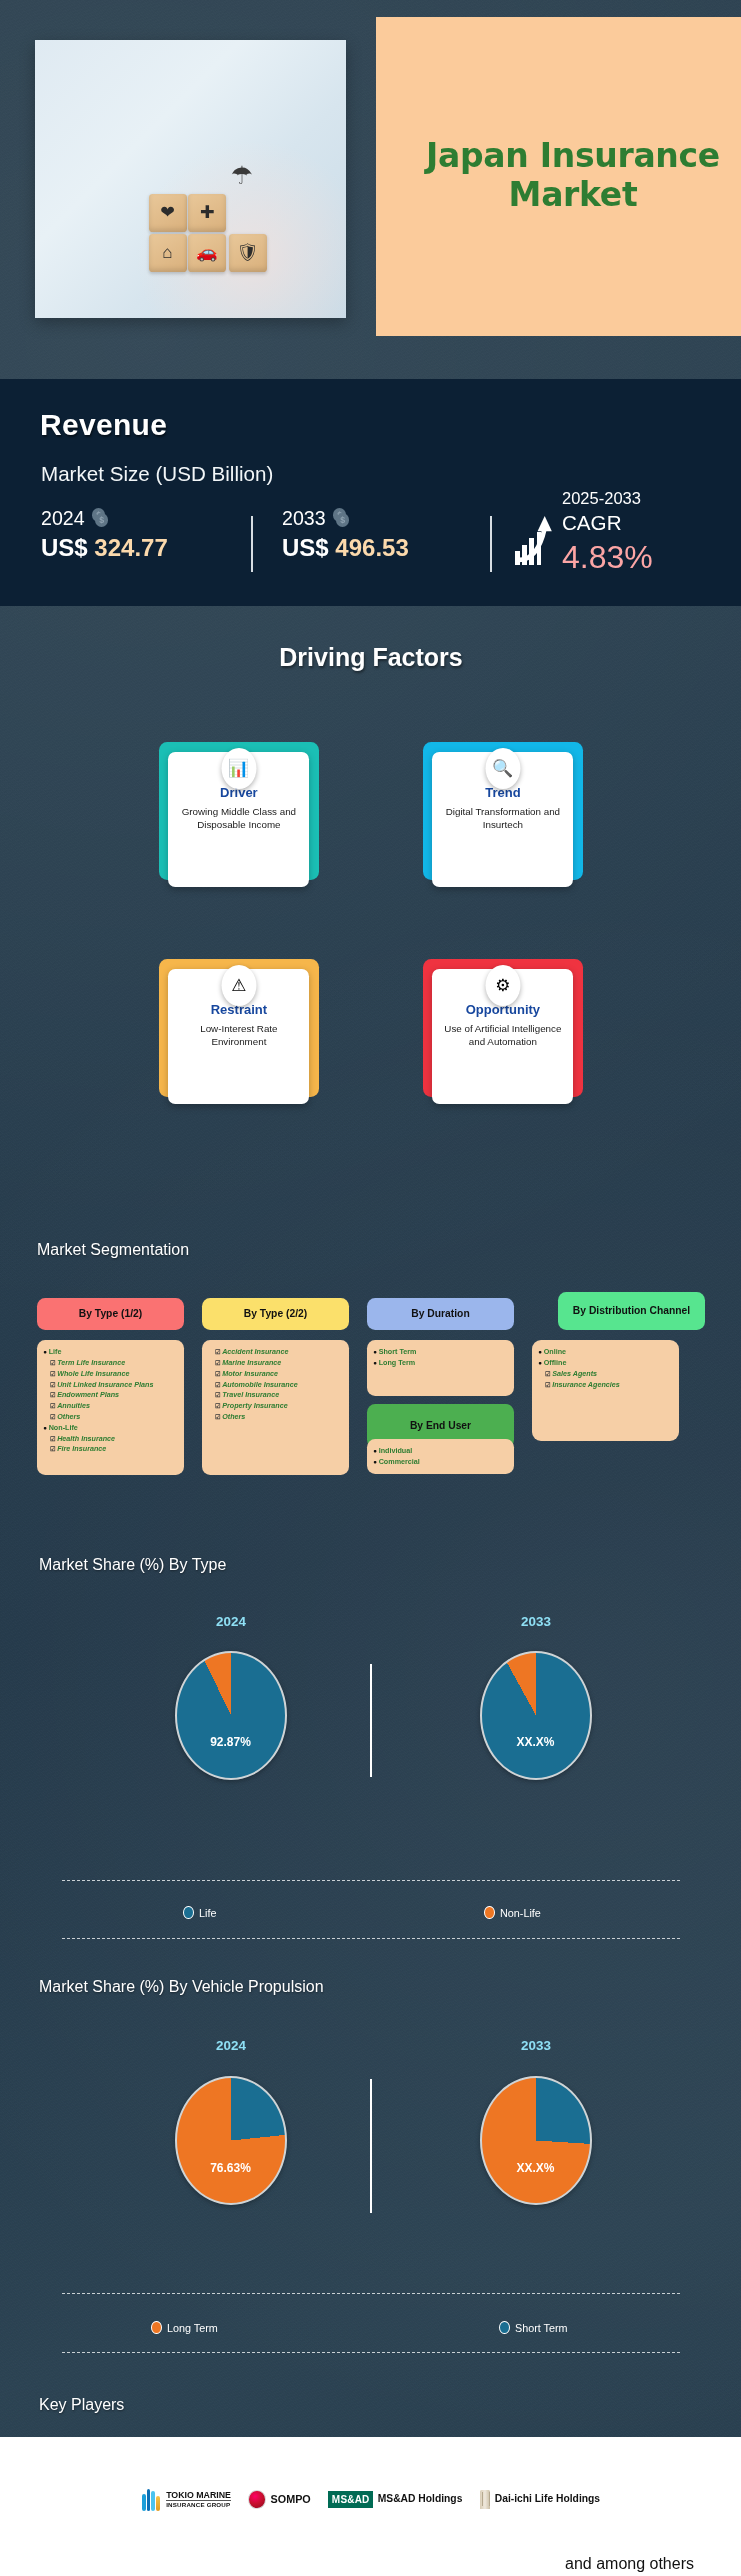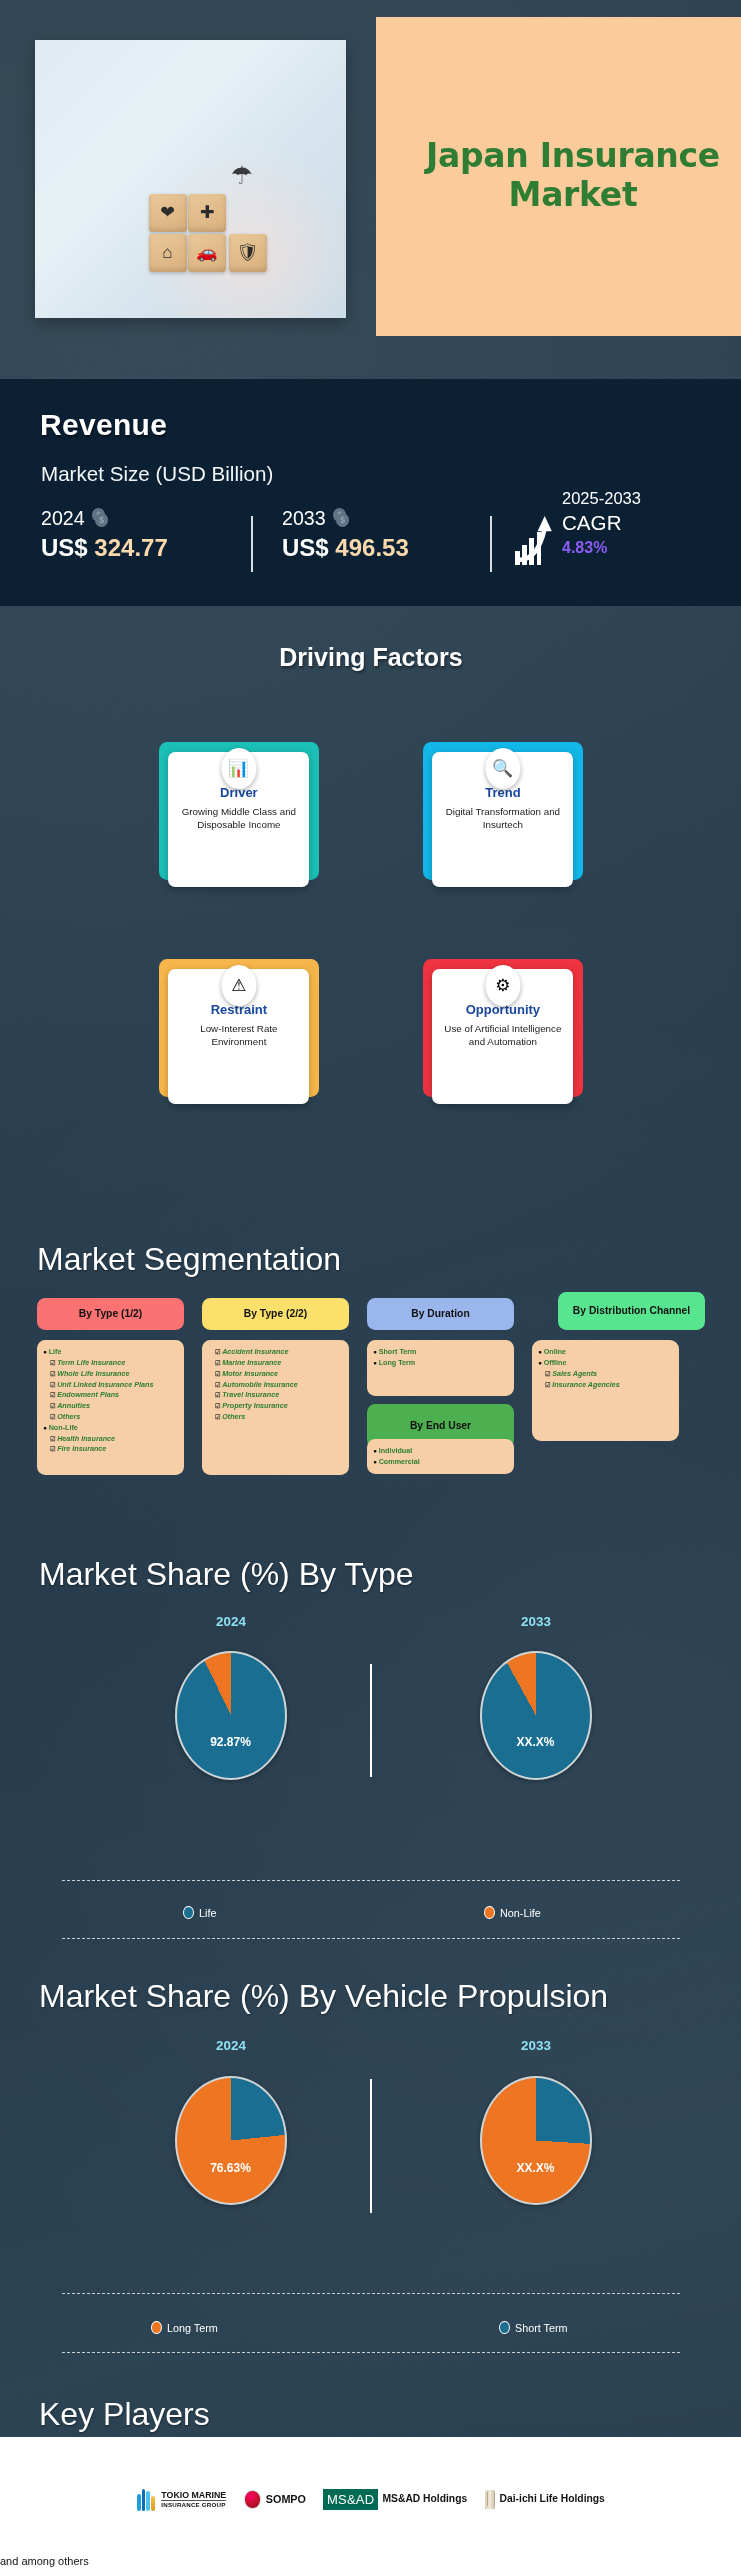--- a/index.html
+++ b/index.html
@@ -78,33 +78,33 @@
   }
   .coin b:nth-child(1){ left:1px; top:0; }
   .coin b:nth-child(2){ left:4.1px; top:5.2px; }
   .rev-val { margin-top:4.1px; font-size:24px; font-weight:bold; color:#fff; white-space:nowrap; }
   .rev-val span { color:#fbd9ac; }
   .vline { position:absolute; top:9.3px; width:1.5px; height:56px; background:#d7dde2; }
   .cagr-years {
     position:absolute; color:#fff; font-size:16.5px; white-space:nowrap;
   }
   .cagr-label { position:absolute; color:#fff; font-size:20.6px; }
-  .cagr-val { position:absolute; color:#8b5cf6; font-size:16px; font-weight:bold; }
+  .cagr-val { position:absolute; color:#fca5a5; font-size:32px; font-weight:normal; }
   .cagr-icon { position:absolute; width:40px; height:49px; }
   .cagr-icon i {
     position:absolute; bottom:0; width:4.6px; background:#fff; display:block;
   }
 
   
   .sec-h {
     position:absolute; color:#fff; font-weight:bold; font-size:25px;
     text-shadow:1px 1.5px 2.6px rgba(0,0,0,.45);
   }
   .sec-h-light {
-    position:absolute; color:#fff; font-weight:300; font-size:32px;
+    position:absolute; color:#fff; font-weight:300; font-size:16px;
     text-shadow:0.5px 1px 2.1px rgba(0,0,0,.45);
   }
 
   
   .dfcard { position:absolute; width:170px; height:160px; }
   .dfcard .tab {
     position:absolute; left:5.2px; top:17.5px; width:160px; height:138px; border-radius:8.2px;
   }
   .dfcard .tab::before, .dfcard .tab::after {
     content:""; position:absolute; bottom:-27px; width:17.5px; height:29px;
@@ -173,28 +173,28 @@
   .logo-txt { font-size:8.8px; font-weight:bold; color:#111; line-height:1.05; white-space:nowrap; }
   .logo-txt small { display:block; font-size:6.2px; letter-spacing:0.2px; border-top:0.5px solid #555; padding-top:1px; }
   .tm-mark { width:19.6px; height:23px; position:relative; }
   .tm-mark s {
     position:absolute; bottom:0; width:3.6px; height:20.6px; border-radius:2.1px; display:block;
     text-decoration:none;
   }
   .sompo-mark { width:17.5px; height:18.5px; border-radius:50%;
     background:radial-gradient(circle at 38% 32%, #f06 0%, #c8102e 48%, #8c0a1e 100%);
     border:1.5px solid #d8d8d8; }
-  .msad-mark { background:#006b54; color:#fff; font-size:13px; font-weight:normal;
+  .msad-mark { background:#006b54; color:#fff; font-size:10px; font-weight:bold;
     padding:2.6px 3.6px; letter-spacing:0.2px; }
   .daiichi-mark { width:10.3px; height:19.6px; background:linear-gradient(90deg,#d9cdb6,#efe8dc,#cbbfa6);
     border-radius:1.5px 1.5px 0.5px 0.5px; position:relative; }
   .daiichi-mark::after{ content:""; position:absolute; left:2.1px; top:2.6px; width:6.2px; height:13.4px;
     border-left:0.5px solid #b5a88f; border-right:0.5px solid #b5a88f;}
   .among {
-    position:absolute; width:694px; text-align:left; font-size:11px; color:#111; font-weight:500;
+    position:absolute; width:694px; text-align:right; font-size:16px; color:#111; font-weight:500;
   }
 </style>
 </head>
 <body>
 
 <div class="page">
   <div class="noise"></div>
 
   <div class="hero">
     <div class="hero-photo">

